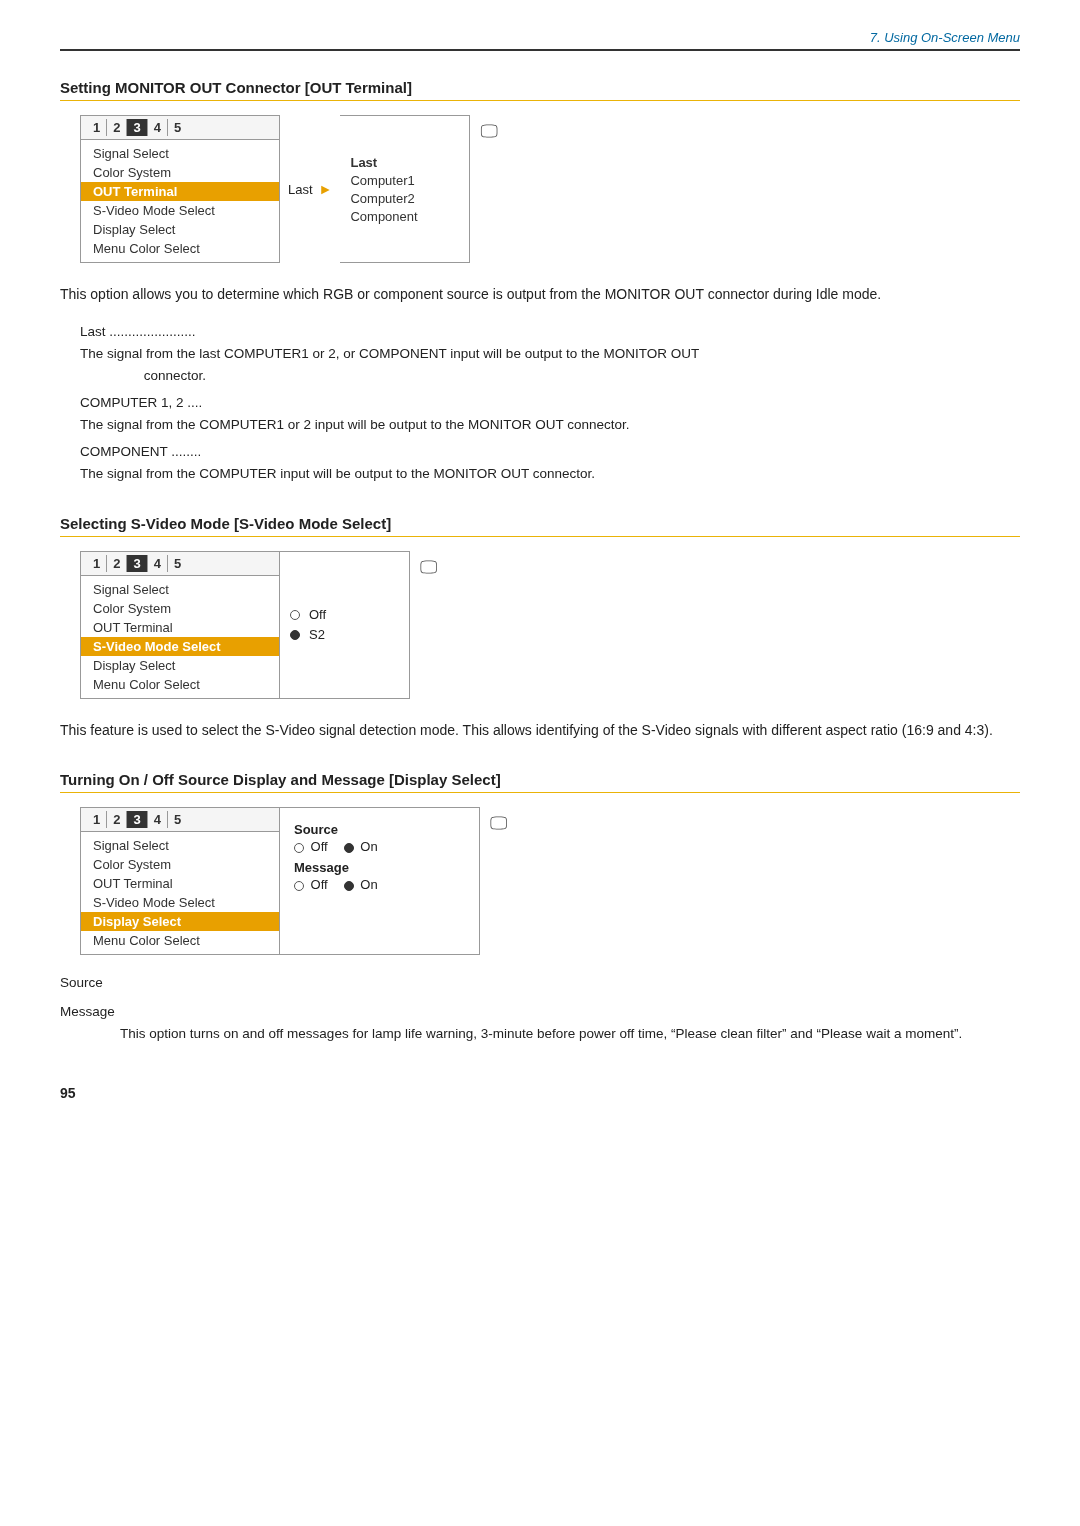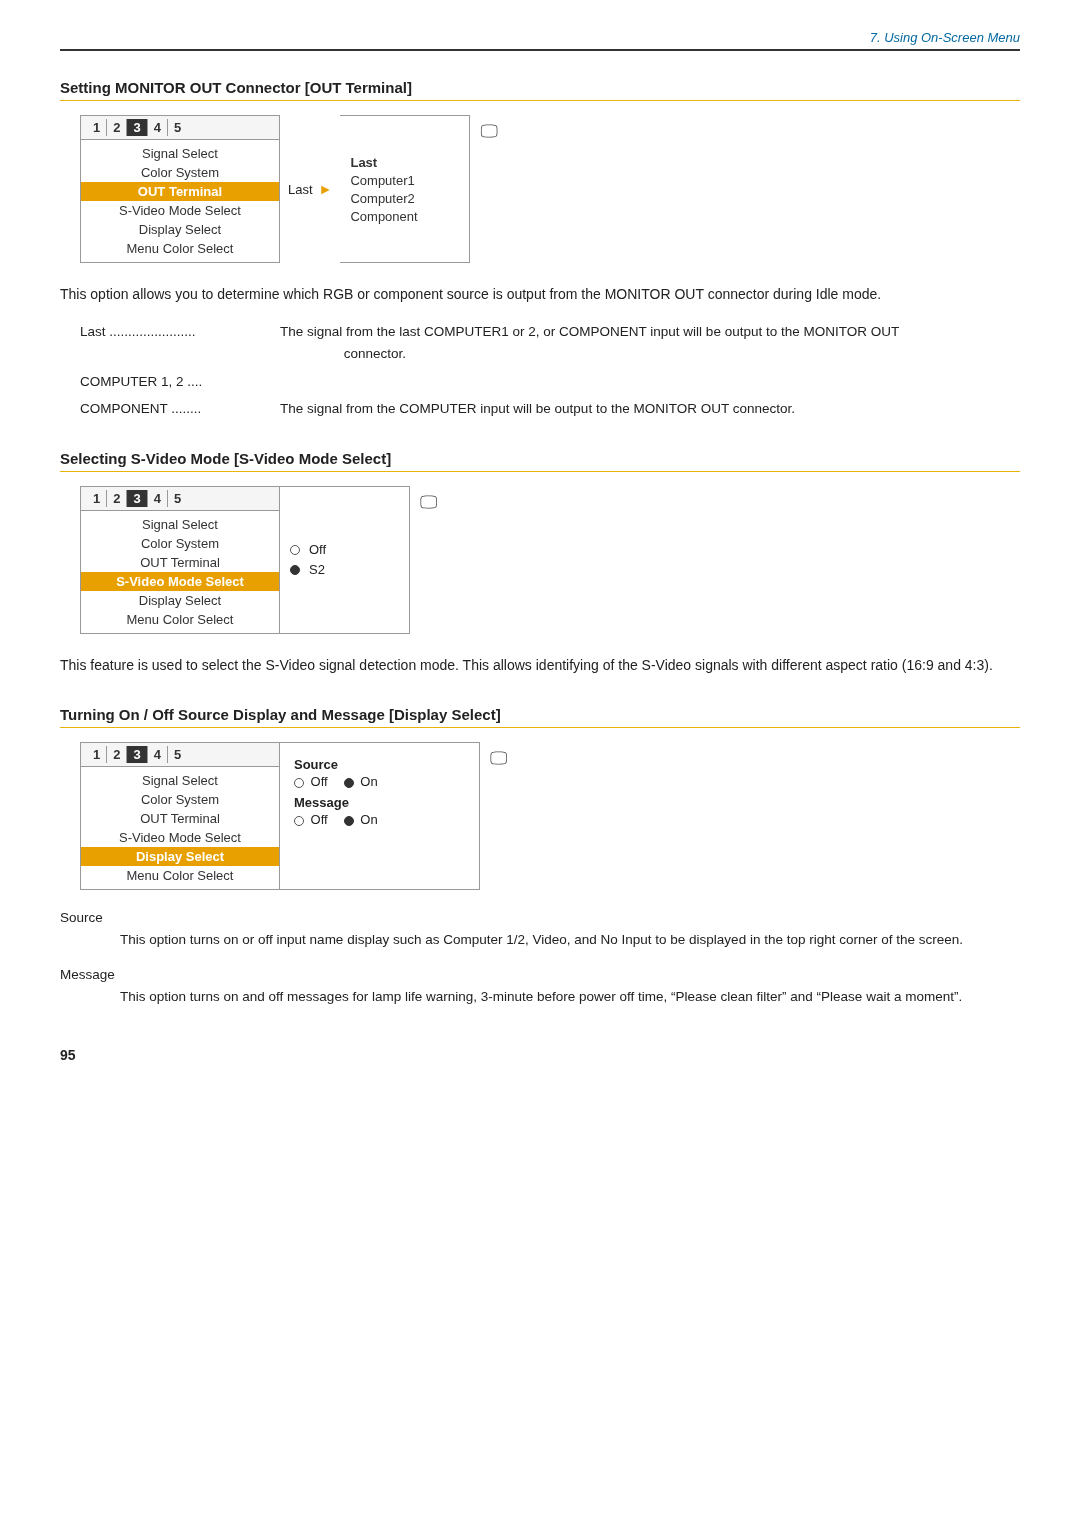--- a/index.html
+++ b/index.html
@@ -64,21 +64,20 @@
 
     .menu-tab:last-child { border-right: none; }
 
     .menu-tab.active {
       background: #333;
       color: #fff;
     }
 
     .menu-items {
       padding: 4px 0;
-      text-align: center;
     }
 
     .menu-item {
       padding: 2px 12px;
       font-size: 13px;
       color: #333;
       white-space: nowrap;
     }
 
     .menu-item.highlighted {
@@ -144,20 +143,21 @@
       margin-left: 20px;
       margin-bottom: 24px;
     }
 
     .def-item {
       display: flex;
       gap: 0;
       margin-bottom: 6px;
       font-size: 13.5px;
       line-height: 1.6;
+      flex-direction: column;
     }
 
     .def-term {
       min-width: 200px;
       white-space: nowrap;
     }
 
     .def-desc {
       flex: 1;
       line-height: 1.6;
@@ -266,20 +266,21 @@
 
   <p class="body-text">This option allows you to determine which RGB or component source is output from the MONITOR OUT connector during Idle mode.</p>
 
   <div class="def-list">
     <div class="def-item">
       <span class="def-term">Last .......................<wbr></span>
       <span class="def-desc">The signal from the last COMPUTER1 or 2, or COMPONENT input will be output to the MONITOR OUT<br>&nbsp;&nbsp;&nbsp;&nbsp;&nbsp;&nbsp;&nbsp;&nbsp;&nbsp;&nbsp;&nbsp;&nbsp;&nbsp;&nbsp;&nbsp;&nbsp;&nbsp;connector.</span>
     </div>
     <div class="def-item">
       <span class="def-term">COMPUTER 1, 2 ....</span>
+      <span class="def-desc">The signal from the COMPUTER1 or 2 input will be output to the MONITOR OUT connector.</span>
     </div>
     <div class="def-item">
       <span class="def-term">COMPONENT ........</span>
       <span class="def-desc">The signal from the COMPUTER input will be output to the MONITOR OUT connector.</span>
     </div>
   </div>
 </div>
 
 <div class="section">
   <div class="section-heading">Selecting S-Video Mode [S-Video Mode Select]</div>
@@ -354,21 +355,20 @@
         <span><span class="radio-circle"></span> Off</span>
         <span><span class="radio-circle selected"></span> On</span>
       </div>
     </div>
 
     <div class="monitor-icon">🖵</div>
   </div>
 
   <div style="margin-bottom: 14px;">
     <p style="font-size:13.5px; font-weight:normal; margin-bottom:4px;">Source</p>
-    <p class="indent-text">This option turns on or off input name display such as Computer 1/2, Video, and No Input to be displayed in the top right corner of the screen.</p>
   </div>
 
   <div style="margin-bottom: 14px;">
     <p style="font-size:13.5px; font-weight:normal; margin-bottom:4px;">Message</p>
     <p class="indent-text">This option turns on and off messages for lamp life warning, 3-minute before power off time, “Please clean filter” and “Please wait a moment”.</p>
   </div>
 </div>
 
 <div class="page-number">95</div>
 

